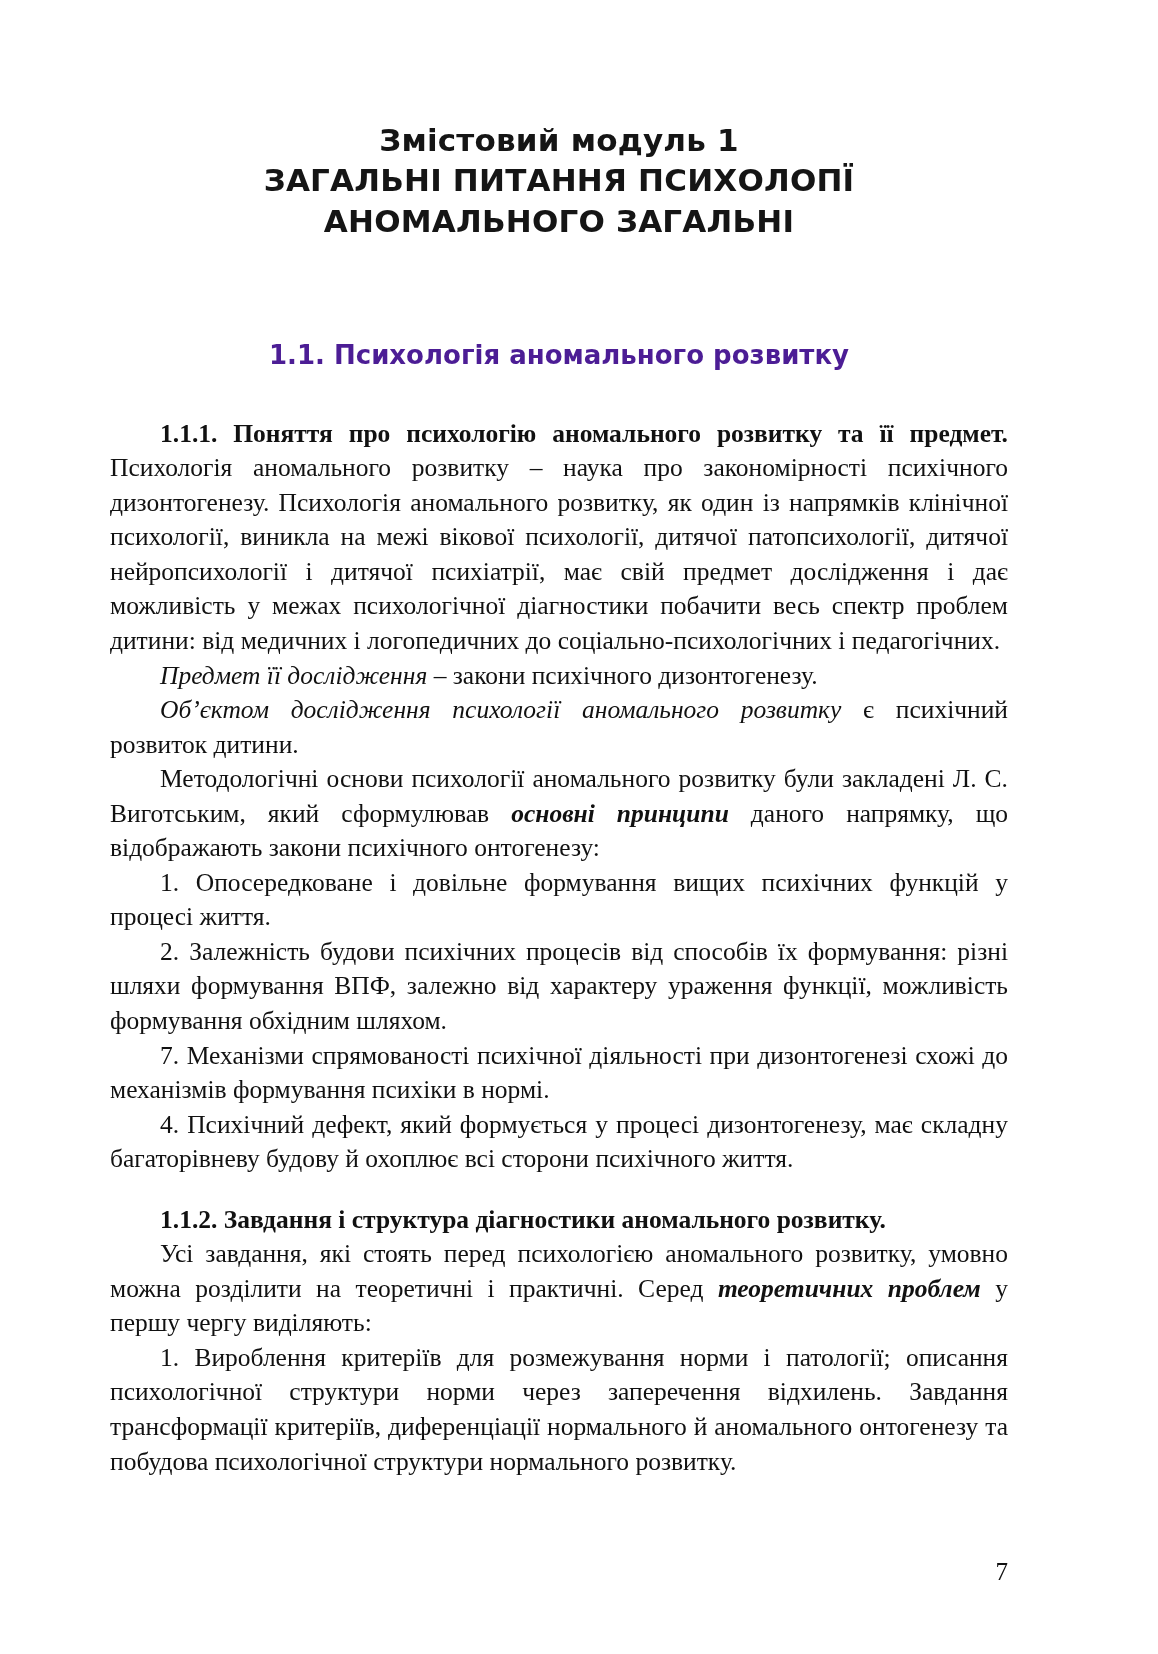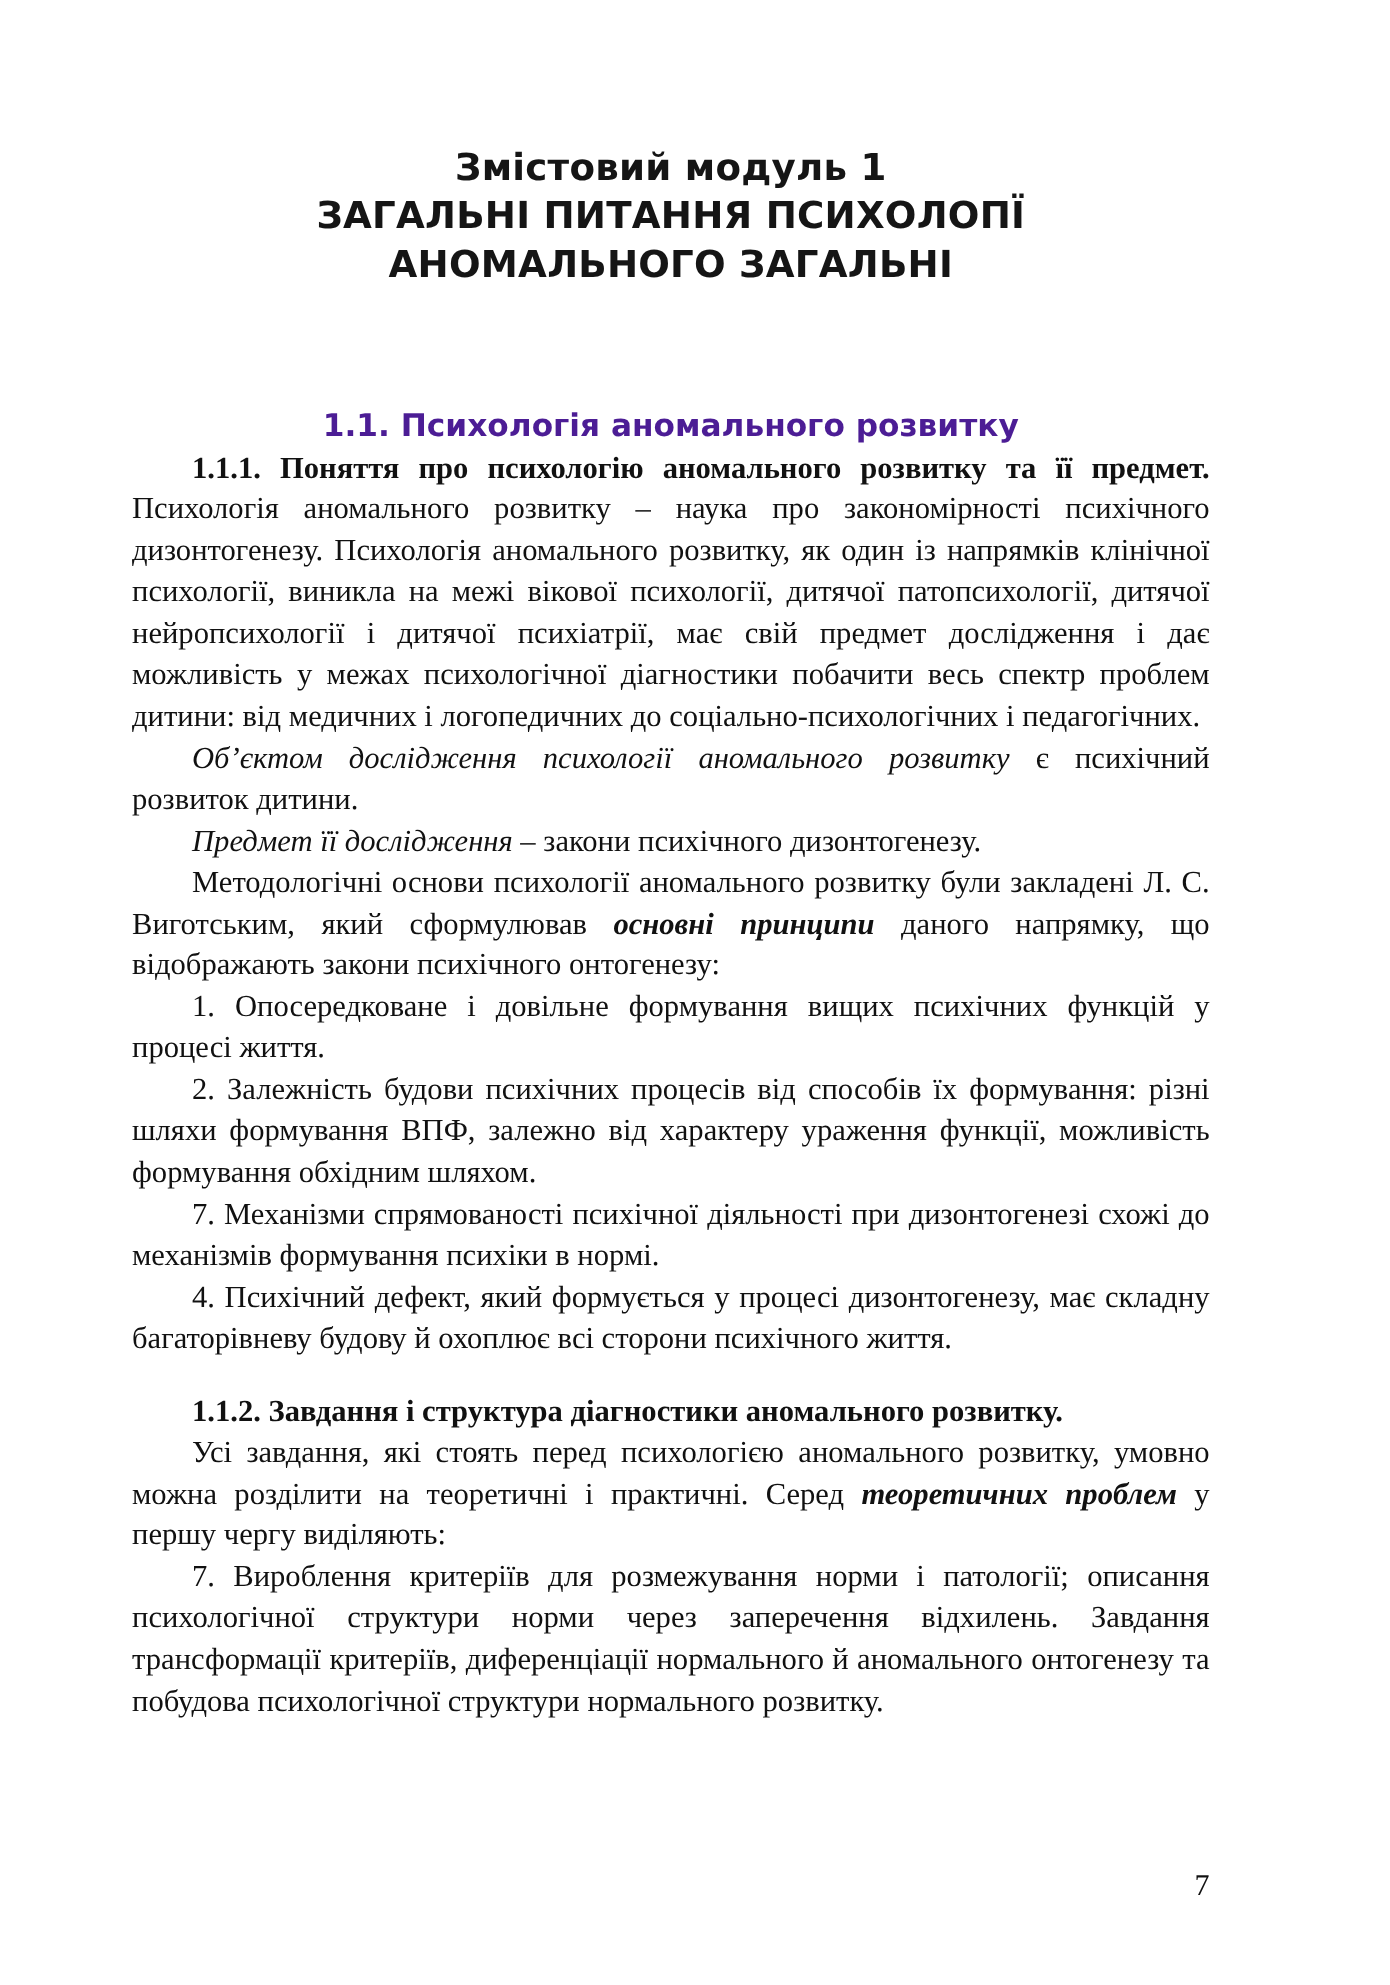--- a/index.html
+++ b/index.html
@@ -42,20 +42,21 @@
     font-weight: bold;
     font-size: 26px;
     line-height: 1.34;
     color: #4c1d95;
     margin: 97px 0 0 0;
   }
   .section-heading span { display: block; }
 
   
   .body-block {
+    margin-top: 44px;
     font-size: 25.5px;
     line-height: 1.355;
     text-align: justify;
     text-justify: inter-word;
     hyphens: none;
   }
   p.para {
     margin: 0;
     text-indent: 50px;
     text-align: justify;
@@ -96,36 +97,36 @@
   </h1>
 
   <h2 class="section-heading">
     <span>1.1. Психологія аномального розвитку</span>
   </h2>
 
   <div class="body-block">
 
     <p class="para"><span class="sub-heading-inline">1.1.1. Поняття про психологію аномального розвитку та її предмет.</span><span> Психологія аномального розвитку – наука про закономірності психічного дизонтогенезу. Психологія аномального розвитку, як один із напрямків клінічної психології, виникла на межі вікової психології, дитячої патопсихології, дитячої нейропсихології і дитячої психіатрії, має свій предмет дослідження і дає можливість у межах психологічної діагностики побачити весь спектр проблем дитини: від медичних і логопедичних до соціально-психологічних і педагогічних.</span></p>
 
+    <p class="para"><span class="em-italic">Предмет її дослідження</span><span> – закони психічного дизонтогенезу.</span></p>
+
     <p class="para"><span class="em-italic">Об’єктом дослідження психології аномального розвитку</span><span> є психічний розвиток дитини.</span></p>
-
-    <p class="para"><span class="em-italic">Предмет її дослідження</span><span> – закони психічного дизонтогенезу.</span></p>
 
     <p class="para"><span>Методологічні основи психології аномального розвитку були закладені Л. С. Виготським, який сформулював </span><span class="em-bold-italic">основні принципи</span><span> даного напрямку, що відображають закони психічного онтогенезу:</span></p>
 
     <p class="para">1. Опосередковане і довільне формування вищих психічних функцій у процесі життя.</p>
     <p class="para">2. Залежність будови психічних процесів від способів їх формування: різні шляхи формування ВПФ, залежно від характеру ураження функції, можливість формування обхідним шляхом.</p>
     <p class="para">7. Механізми спрямованості психічної діяльності при дизонтогенезі схожі до механізмів формування психіки в нормі.</p>
     <p class="para">4. Психічний дефект, який формується у процесі дизонтогенезу, має складну багаторівневу будову й охоплює всі сторони психічного життя.</p>
 
     <div class="spacer-sm"></div>
 
     <p class="para"><span class="sub-heading-inline">1.1.2. Завдання і структура діагностики аномального розвитку.</span></p>
 
     <p class="para"><span>Усі завдання, які стоять перед психологією аномального розвитку, умовно можна розділити на теоретичні і практичні. Серед </span><span class="em-bold-italic">теоретичних проблем</span><span> у першу чергу виділяють:</span></p>
 
-    <p class="para">7. Вироблення критеріїв для розмежування норми і патології; описання психологічної структури норми через заперечення відхилень. Завдання трансформації критеріїв, диференціації нормального й аномального онтогенезу та побудова психологічної структури нормального розвитку.</p>
+    <p class="para">1. Вироблення критеріїв для розмежування норми і патології; описання психологічної структури норми через заперечення відхилень. Завдання трансформації критеріїв, диференціації нормального й аномального онтогенезу та побудова психологічної структури нормального розвитку.</p>
 
   </div>
 
   <div class="page-number">7</div>
 
 </div>
 
 </body></html>

